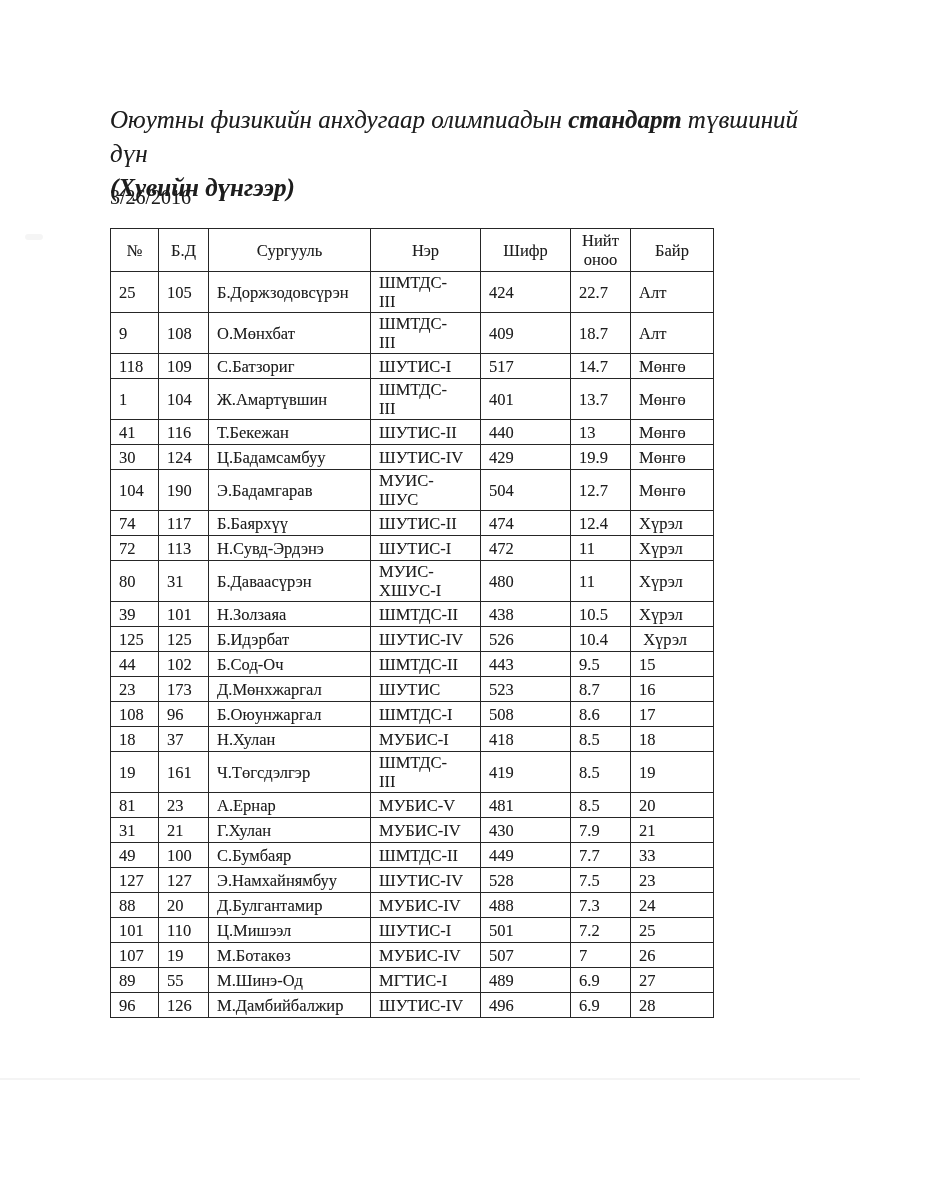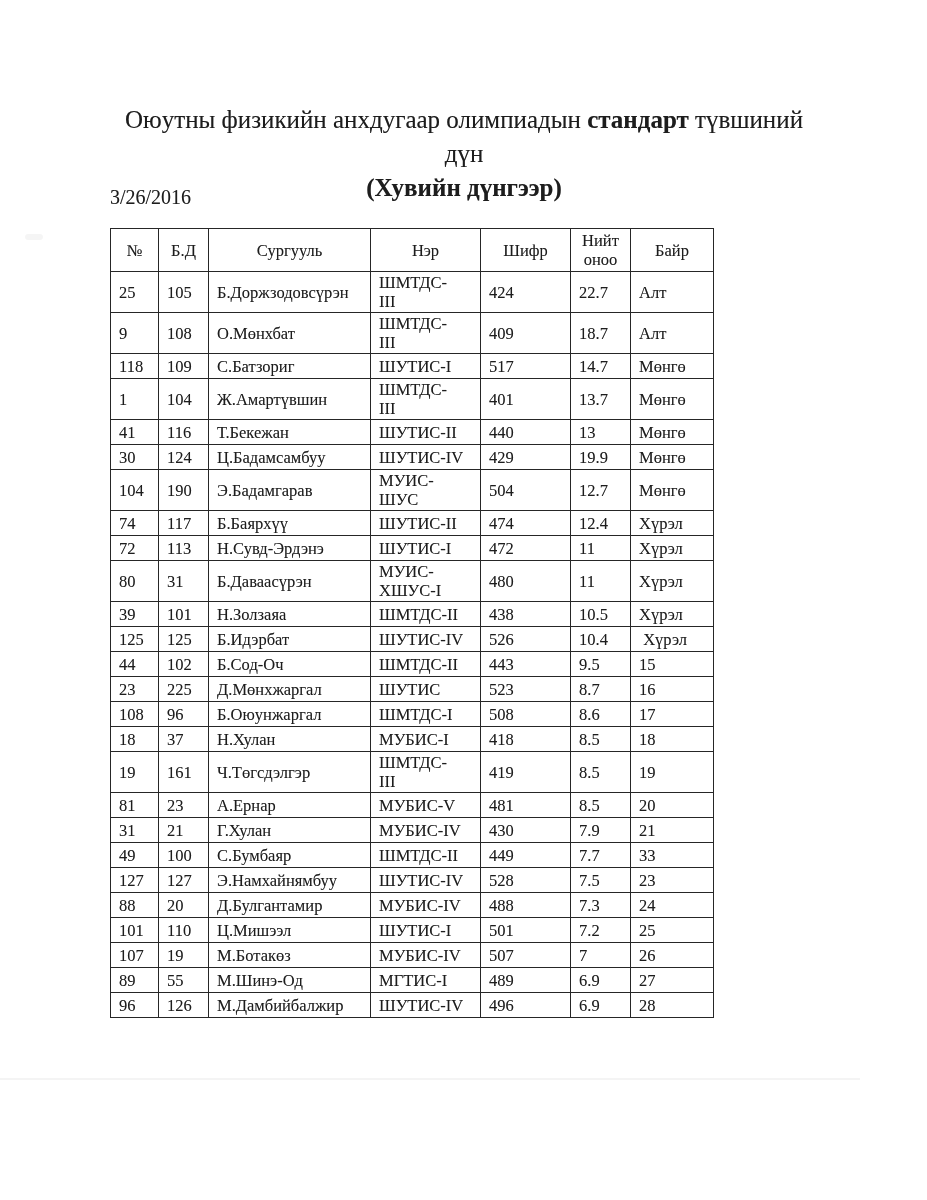--- a/index.html
+++ b/index.html
@@ -10,24 +10,24 @@
     background:#ffffff;
     font-family:"Liberation Serif", serif;
     color:#1d1d1d;
     overflow:hidden;
   }
   .doc-title{
     position:absolute;
     left:110px;
     width:708px;
     top:103px;
-    text-align:center;
     font-size:25px;
     line-height:34px;
     text-shadow:0 0 0.5px rgba(0,0,0,0.35);
+    font-style:italic;
   }
   .doc-title .bold{font-weight:bold;}
   .title-line2{font-weight:bold;}
   .doc-date{
     position:absolute;
     left:110px;
     width:708px;
     top:186px;
     font-size:20px;
     text-shadow:0 0 0.4px rgba(0,0,0,0.3);
@@ -231,21 +231,21 @@
           <td>44</td>
           <td>102</td>
           <td>Б.Сод-Оч</td>
           <td>ШМТДС-II</td>
           <td>443</td>
           <td>9.5</td>
           <td>15</td>
         </tr>
         <tr>
           <td>23</td>
-          <td>225</td>
+          <td>173</td>
           <td>Д.Мөнхжаргал</td>
           <td>ШУТИС</td>
           <td>523</td>
           <td>8.7</td>
           <td>16</td>
         </tr>
         <tr>
           <td>108</td>
           <td>96</td>
           <td>Б.Оюунжаргал</td>

